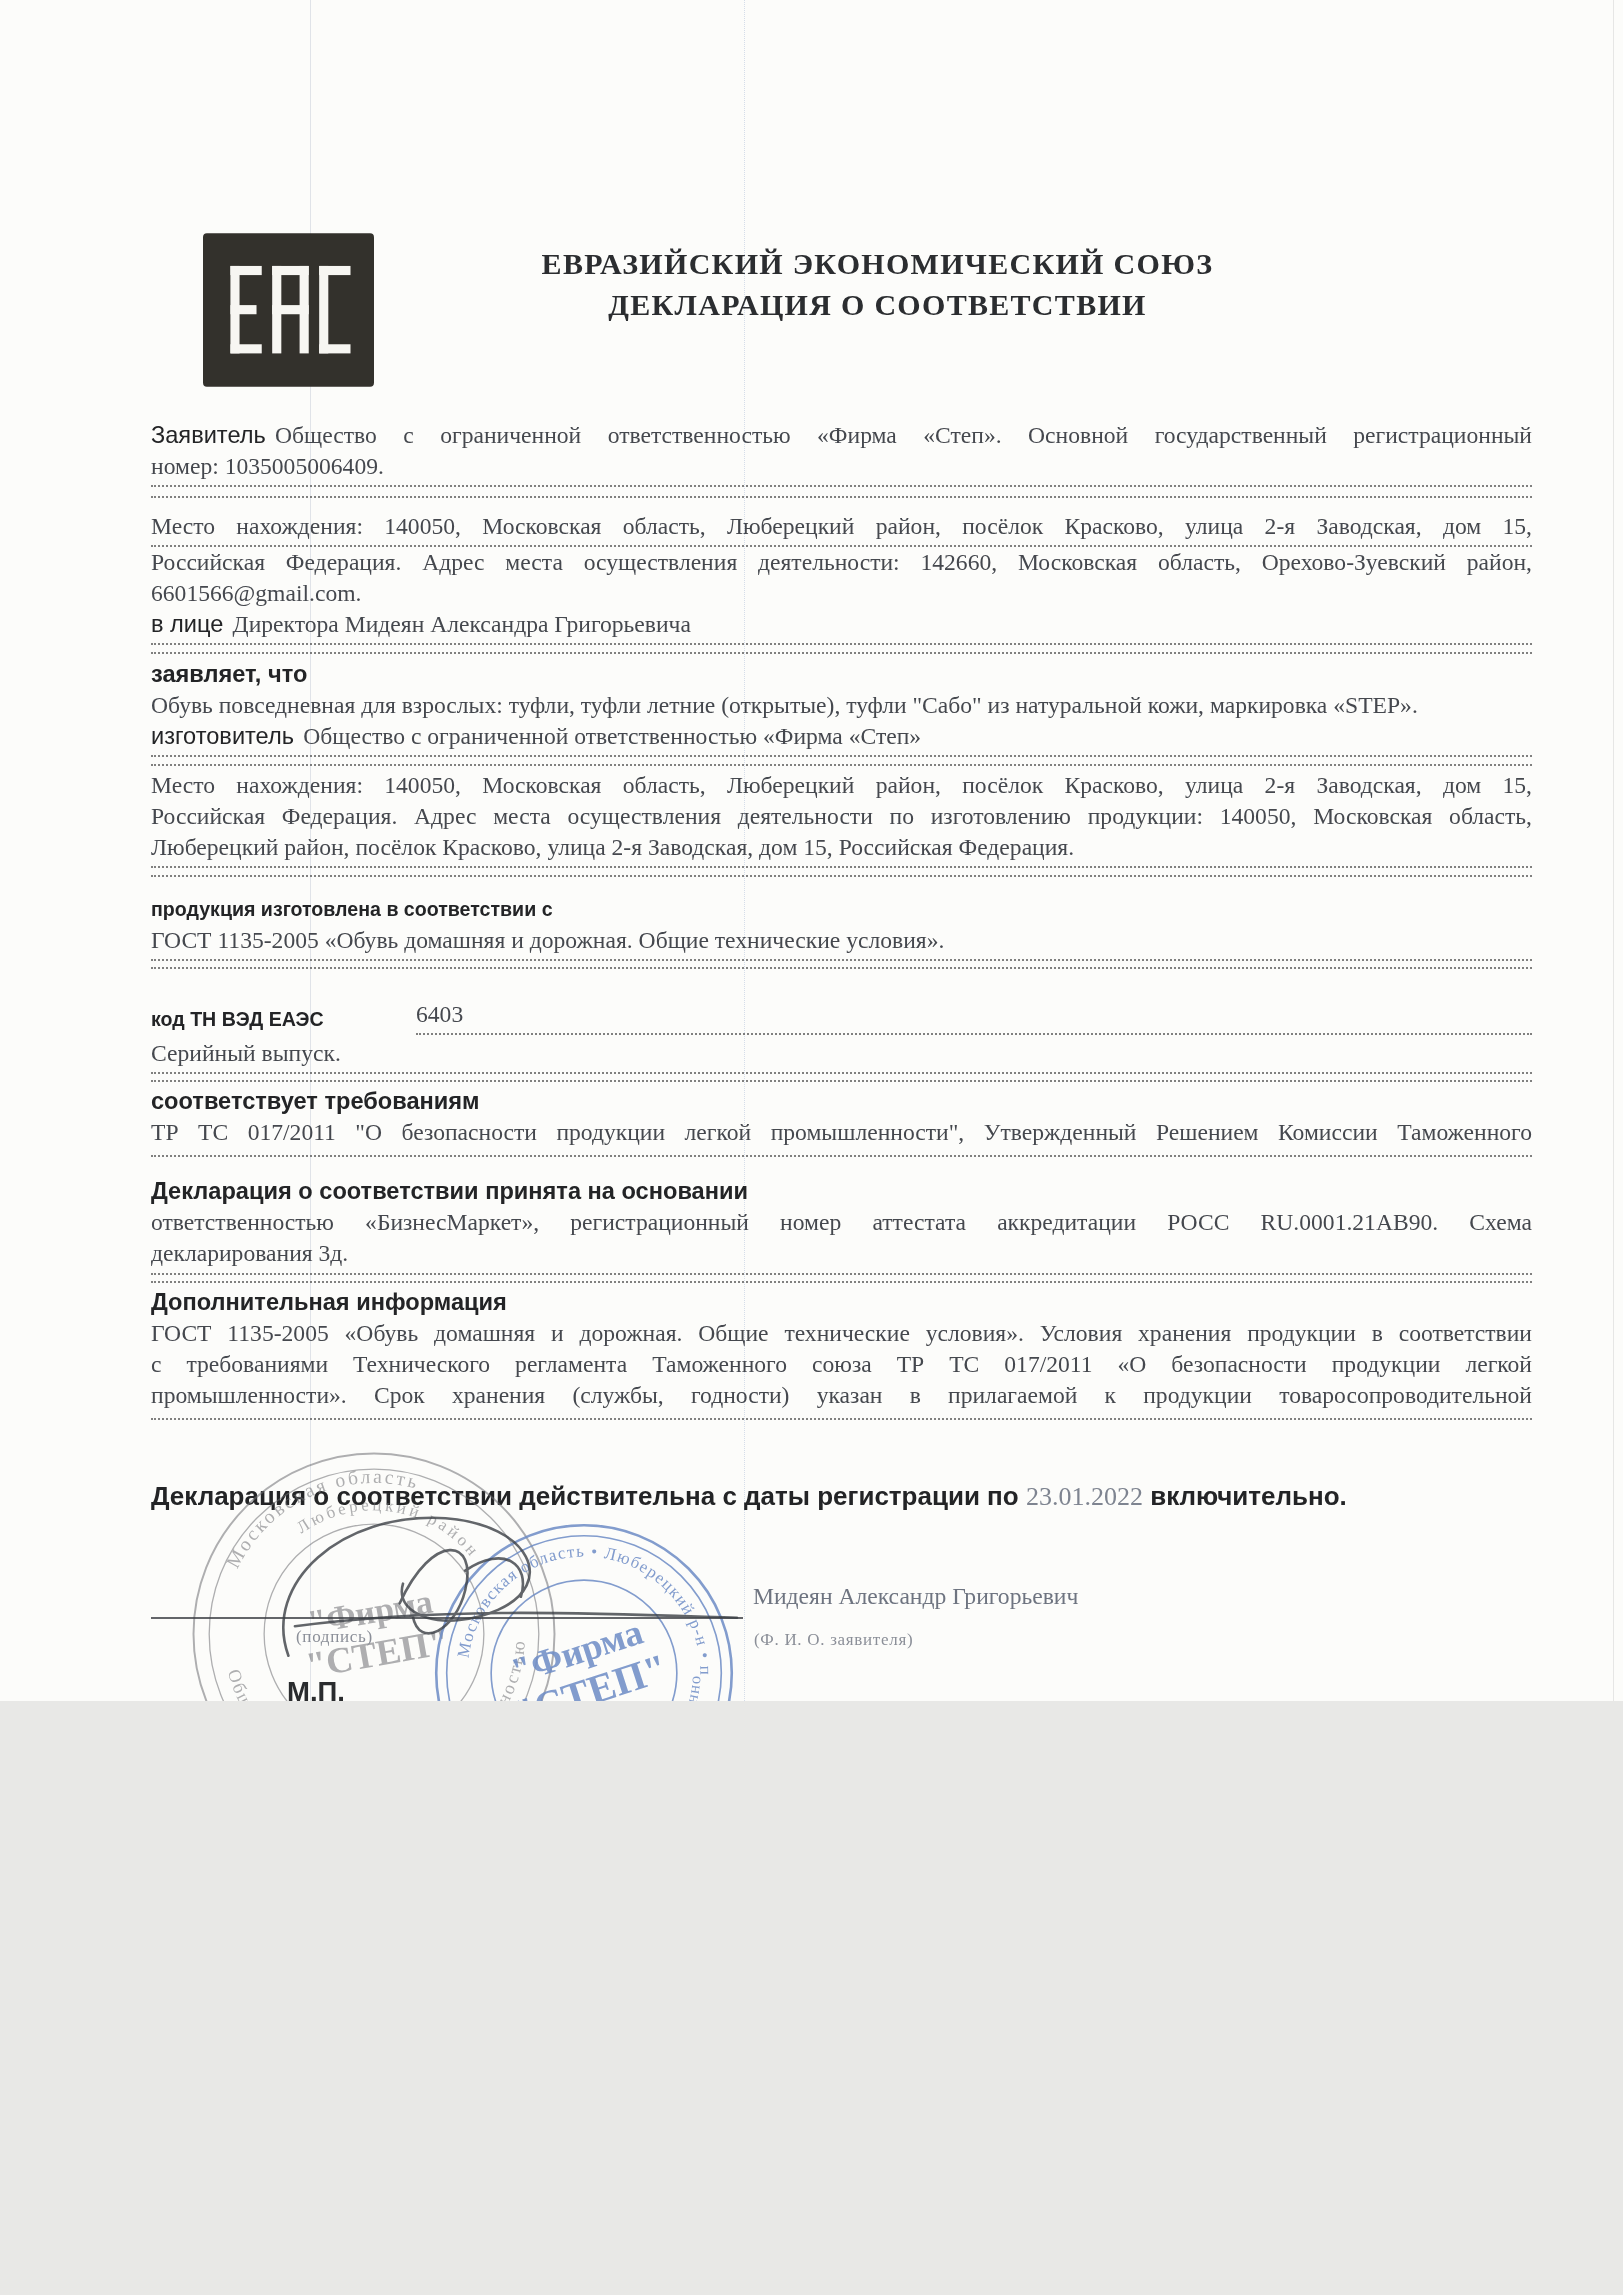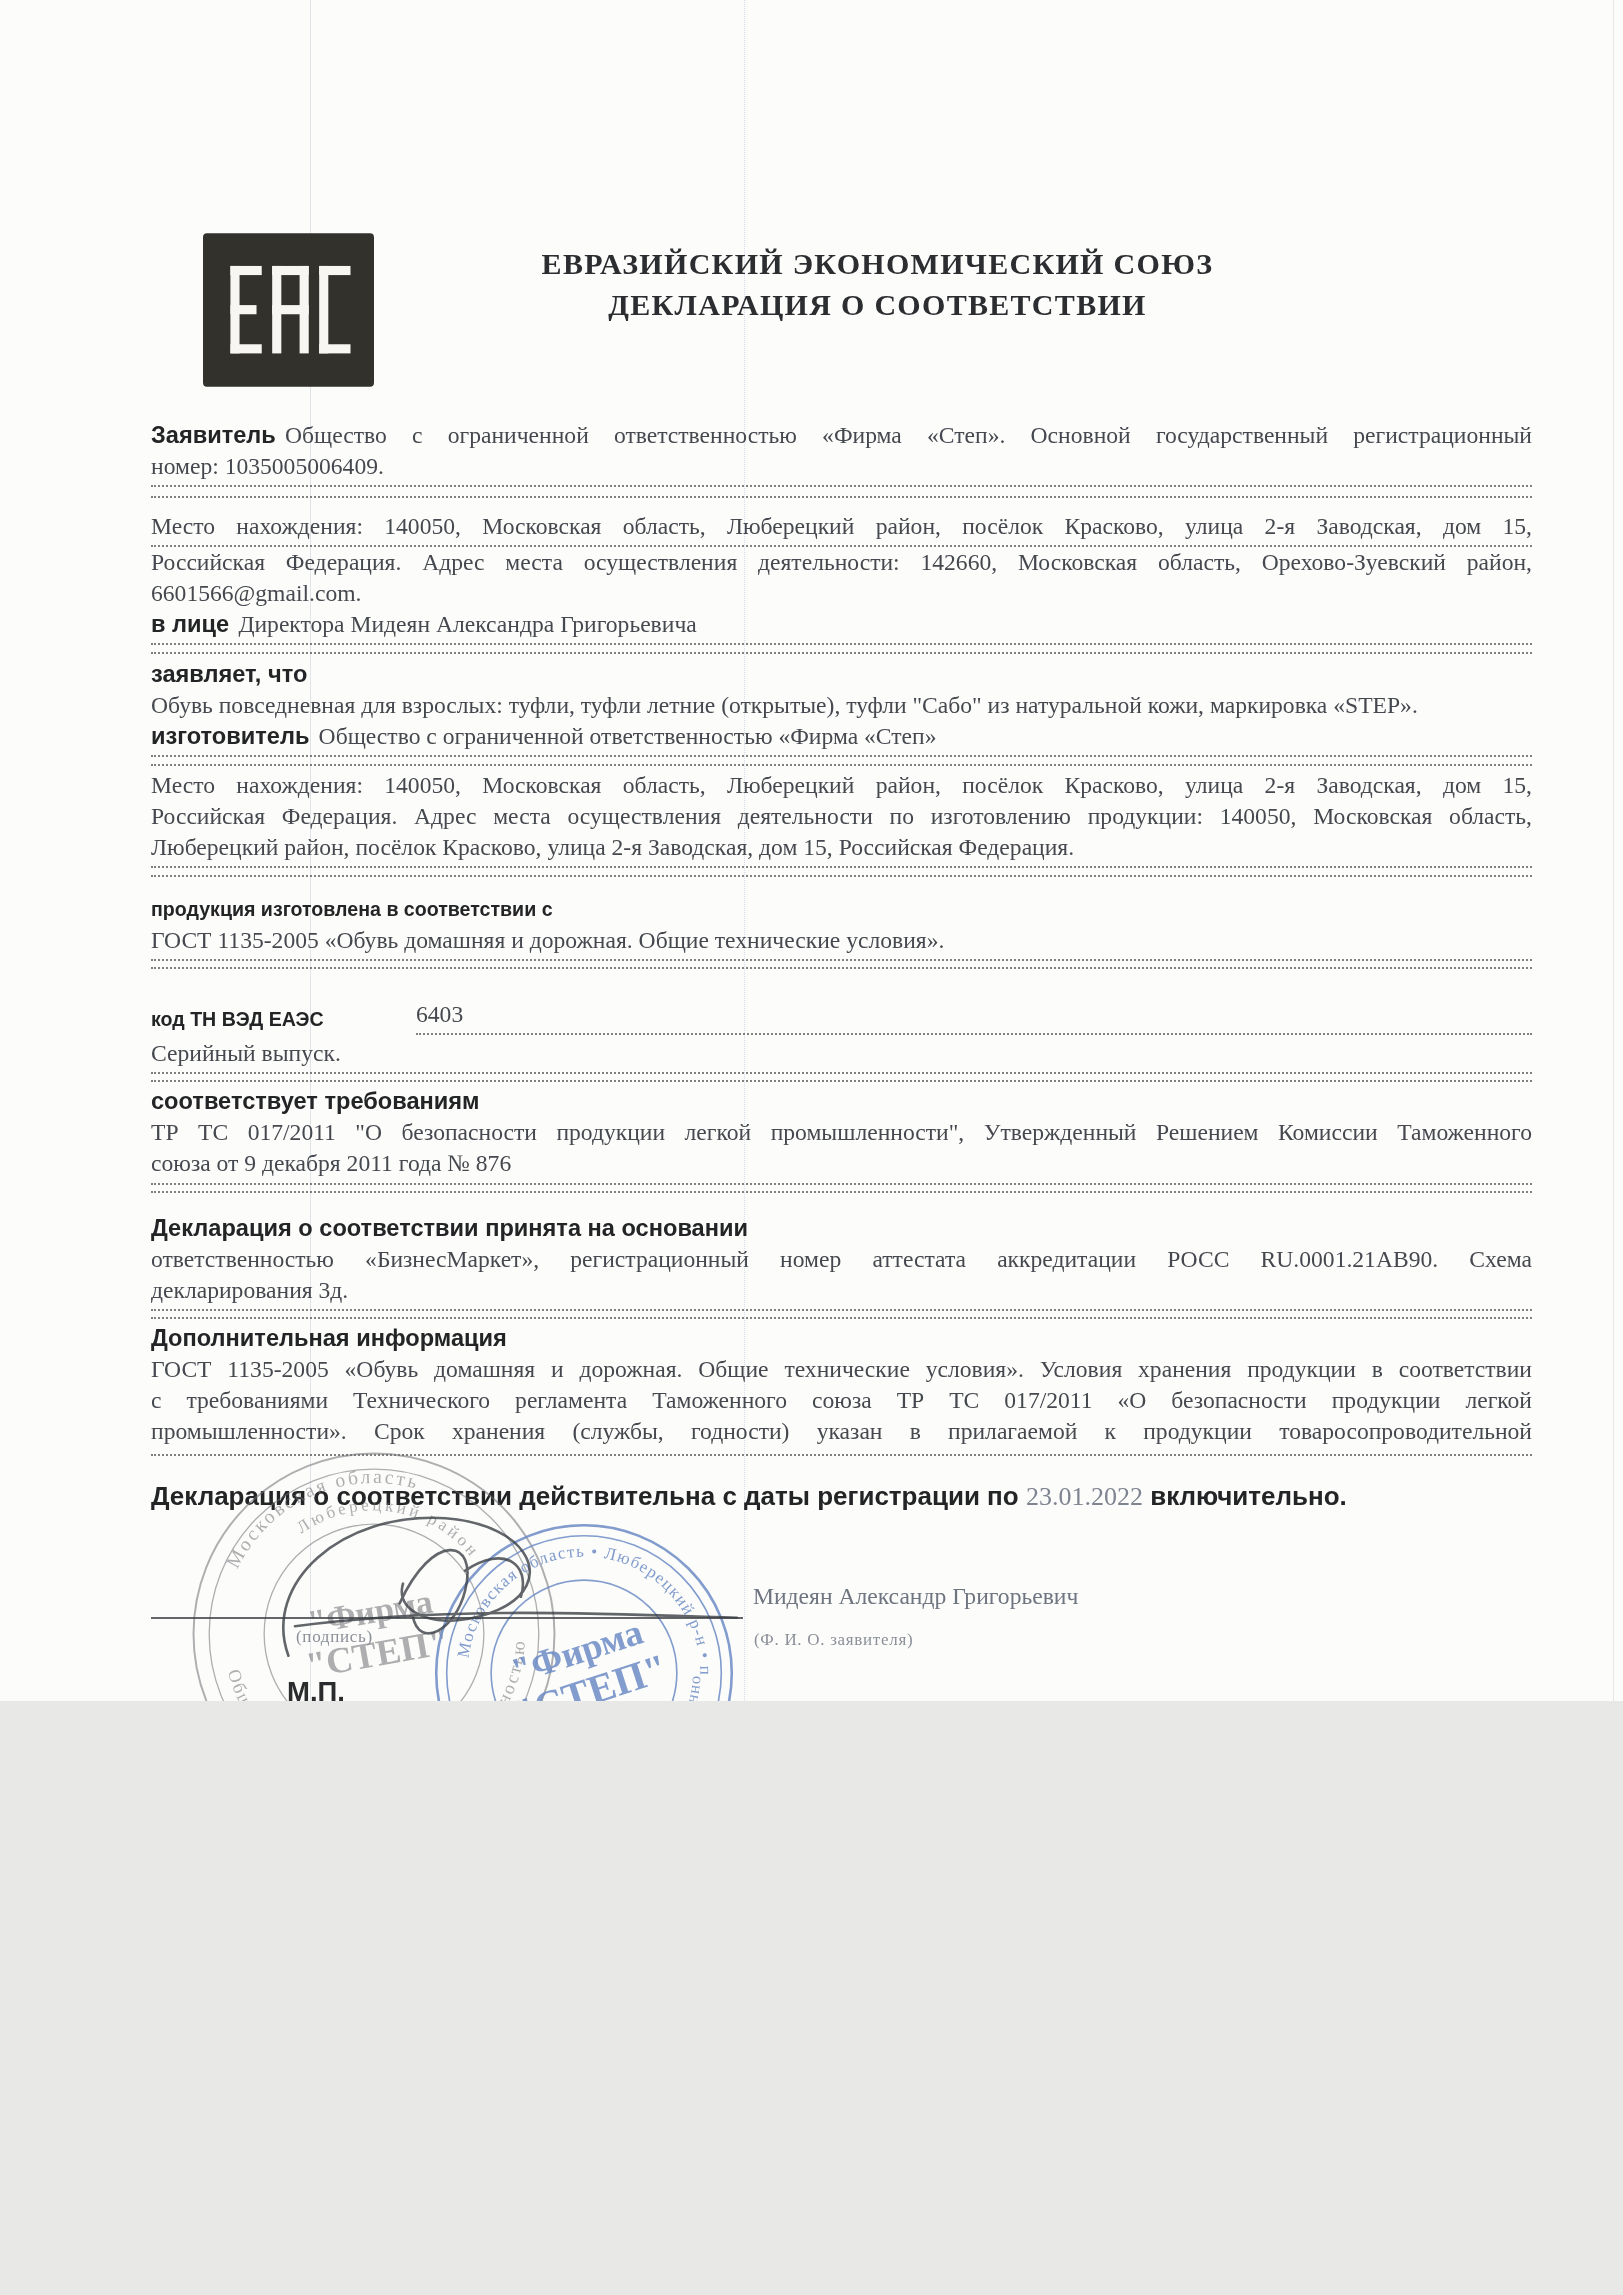--- a/index.html
+++ b/index.html
@@ -25,21 +25,21 @@
   
   .logo{position:absolute;left:203px;top:233px;width:171px;height:154px;}
   .titles{position:absolute;left:367px;top:243px;width:1021px;text-align:center;
     font-family:"Liberation Serif",serif;font-weight:bold;color:#2b2d30;
     font-size:30px;line-height:41px;letter-spacing:1.3px;}
 
   
   .col{position:absolute;left:151px;top:420px;width:1381px;font-size:23.6px;line-height:31px;}
   .bl{text-align:justify;text-align-last:justify;}
   .bl.last{text-align-last:left;}
-  .lbl{font-family:"Liberation Sans",sans-serif;font-weight:bold;color:var(--text-dark);margin-right:9.2px;}
+  .lbl{font-family:"Liberation Sans",sans-serif;font-weight:normal;color:var(--text-dark);margin-right:9.2px;}
   .lbl-line{font-family:"Liberation Sans",sans-serif;font-weight:bold;color:var(--text-dark);text-align:left;text-align-last:left;}
   .lbl-sm{font-family:"Liberation Sans",sans-serif;font-weight:bold;color:var(--text-dark);font-size:19.6px;}
   .uline{border-bottom:2px dotted rgba(96,96,96,.8);padding-bottom:3.3px;}
   .rule{height:0;border-top:2px dotted rgba(96,96,96,.8);margin:6.5px 0 0 0;}
   .rule.gap{margin-top:8.5px;}.sp20{height:13px}.sp46{height:30px}
   .tnrow{display:flex;align-items:flex-end;}
   .tnrow .tl{flex:0 0 265px;}
   .tnrow .tf{flex:1;border-bottom:2px dotted rgba(96,96,96,.8);padding-bottom:2.6px;}
 
   
@@ -135,21 +135,20 @@
     <div class="sp46"></div>
     <div class="tnrow">
       <span class="lbl-sm tl">код ТН ВЭД ЕАЭС</span>
       <span class="tf">6403</span>
     </div>
     <div class="bl last uline" style="margin-top:2.6px">Серийный выпуск.</div>
     <div class="rule"></div>
 
     <div class="lbl-line" style="margin-top:3.9px">соответствует требованиям</div>
     <div class="bl">ТР ТС 017/2011 "О безопасности продукции легкой промышленности", Утвержденный Решением Комиссии Таможенного</div>
-    <div class="bl last uline">союза от 9 декабря 2011 года № 876</div>
     <div class="rule"></div>
 
     <div class="lbl-line" style="margin-top:19.6px">Декларация о соответствии принята на основании</div>
     <div class="bl">ответственностью «БизнесМаркет», регистрационный номер аттестата аккредитации РОСС RU.0001.21АВ90. Схема</div>
     <div class="bl last uline">декларирования 3д.</div>
     <div class="rule"></div>
 
     <div class="lbl-line" style="margin-top:3.9px">Дополнительная информация</div>
     <div class="bl">ГОСТ 1135-2005 «Обувь домашняя и дорожная. Общие технические условия». Условия хранения продукции в соответствии</div>
     <div class="bl">с требованиями Технического регламента Таможенного союза ТР ТС 017/2011 «О безопасности продукции легкой</div>

